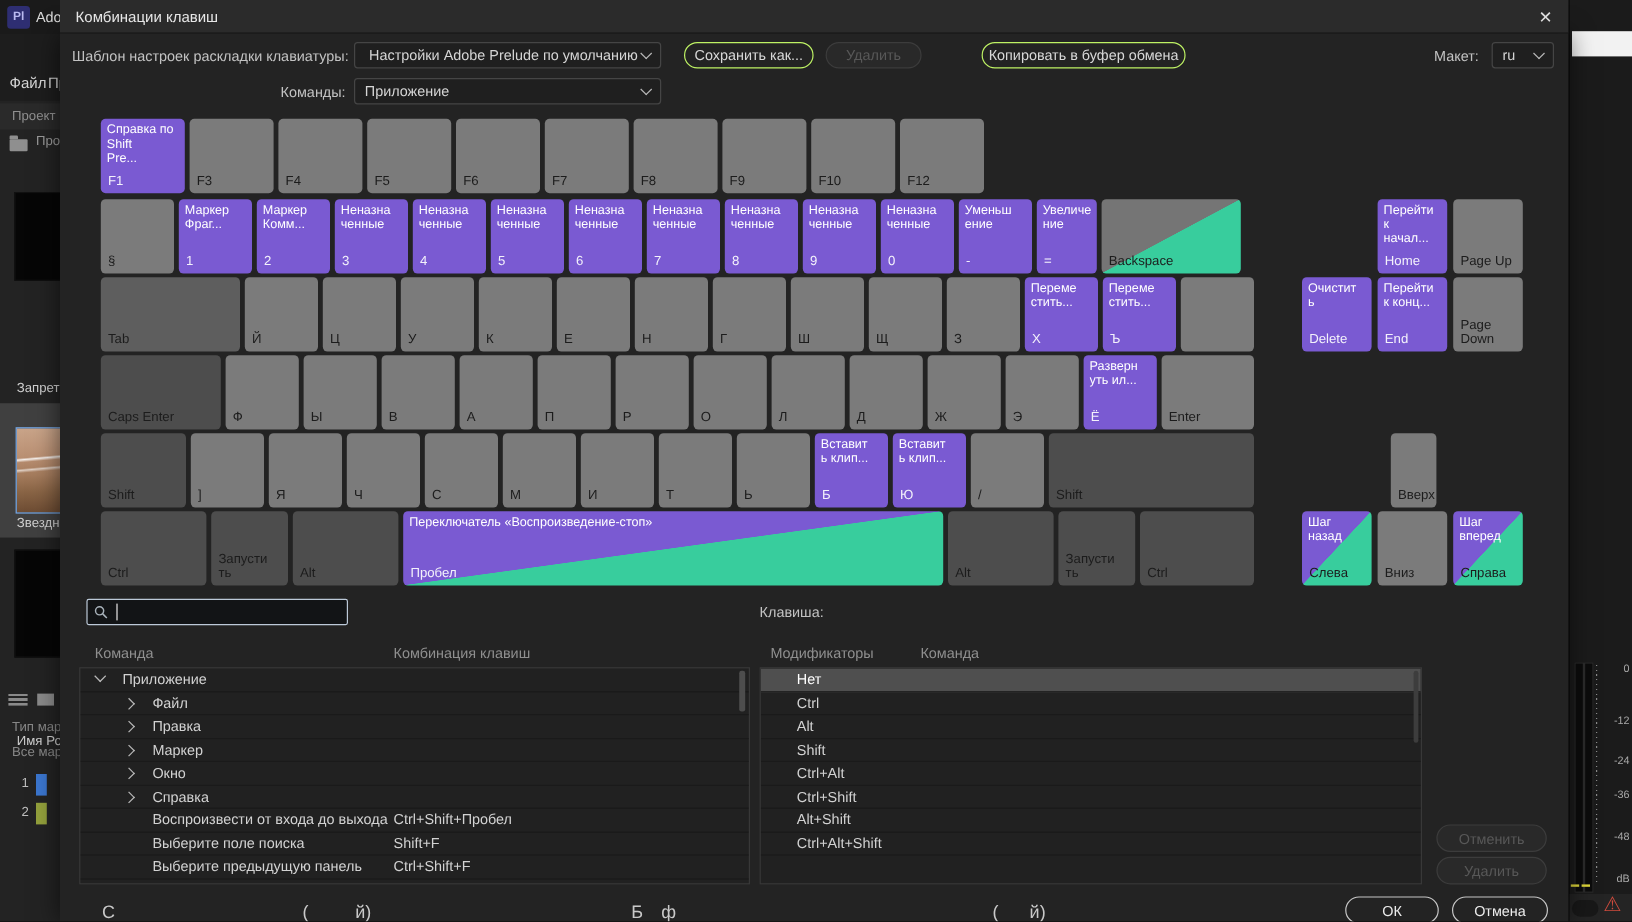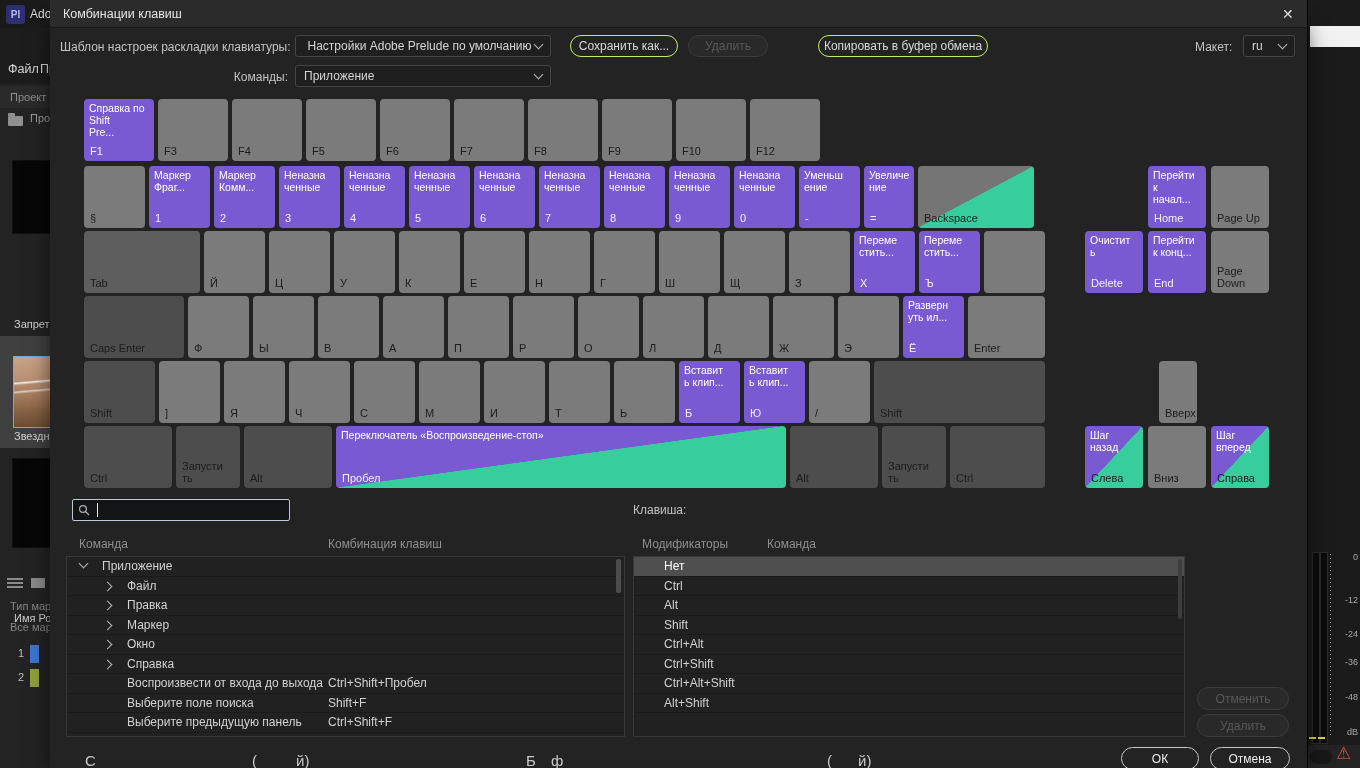--- a/index.html
+++ b/index.html
@@ -560,24 +560,24 @@
         <div class="trow">
           <div class="cell" style="left: 30px;">Shift</div>
         </div>
         <div class="trow">
           <div class="cell" style="left: 30px;">Ctrl+Alt</div>
         </div>
         <div class="trow">
           <div class="cell" style="left: 30px;">Ctrl+Shift</div>
         </div>
         <div class="trow">
+          <div class="cell" style="left: 30px;">Alt+Shift</div>
+        </div>
+        <div class="trow">
           <div class="cell" style="left: 30px;">Ctrl+Alt+Shift</div>
-        </div>
-        <div class="trow">
-          <div class="cell" style="left: 30px;">Alt+Shift</div>
         </div>
       </div>
     <div class="scroll-thumb" style="right:2px;top:2px;width:4px;height:60px;background:#3d3d3d;"></div>
   </div>
 
   <div class="abs pill disabled" style="left:1197px;top:687px;width:92px;height:23px;">Отменить</div>
   <div class="abs pill disabled" style="left:1197px;top:714px;width:92px;height:23px;">Удалить</div>
   <div class="abs pill strong" style="left:1121px;top:747px;width:78px;height:23px;">ОК</div>
   <div class="abs pill strong" style="left:1210px;top:747px;width:80px;height:23px;">Отмена</div>
 

